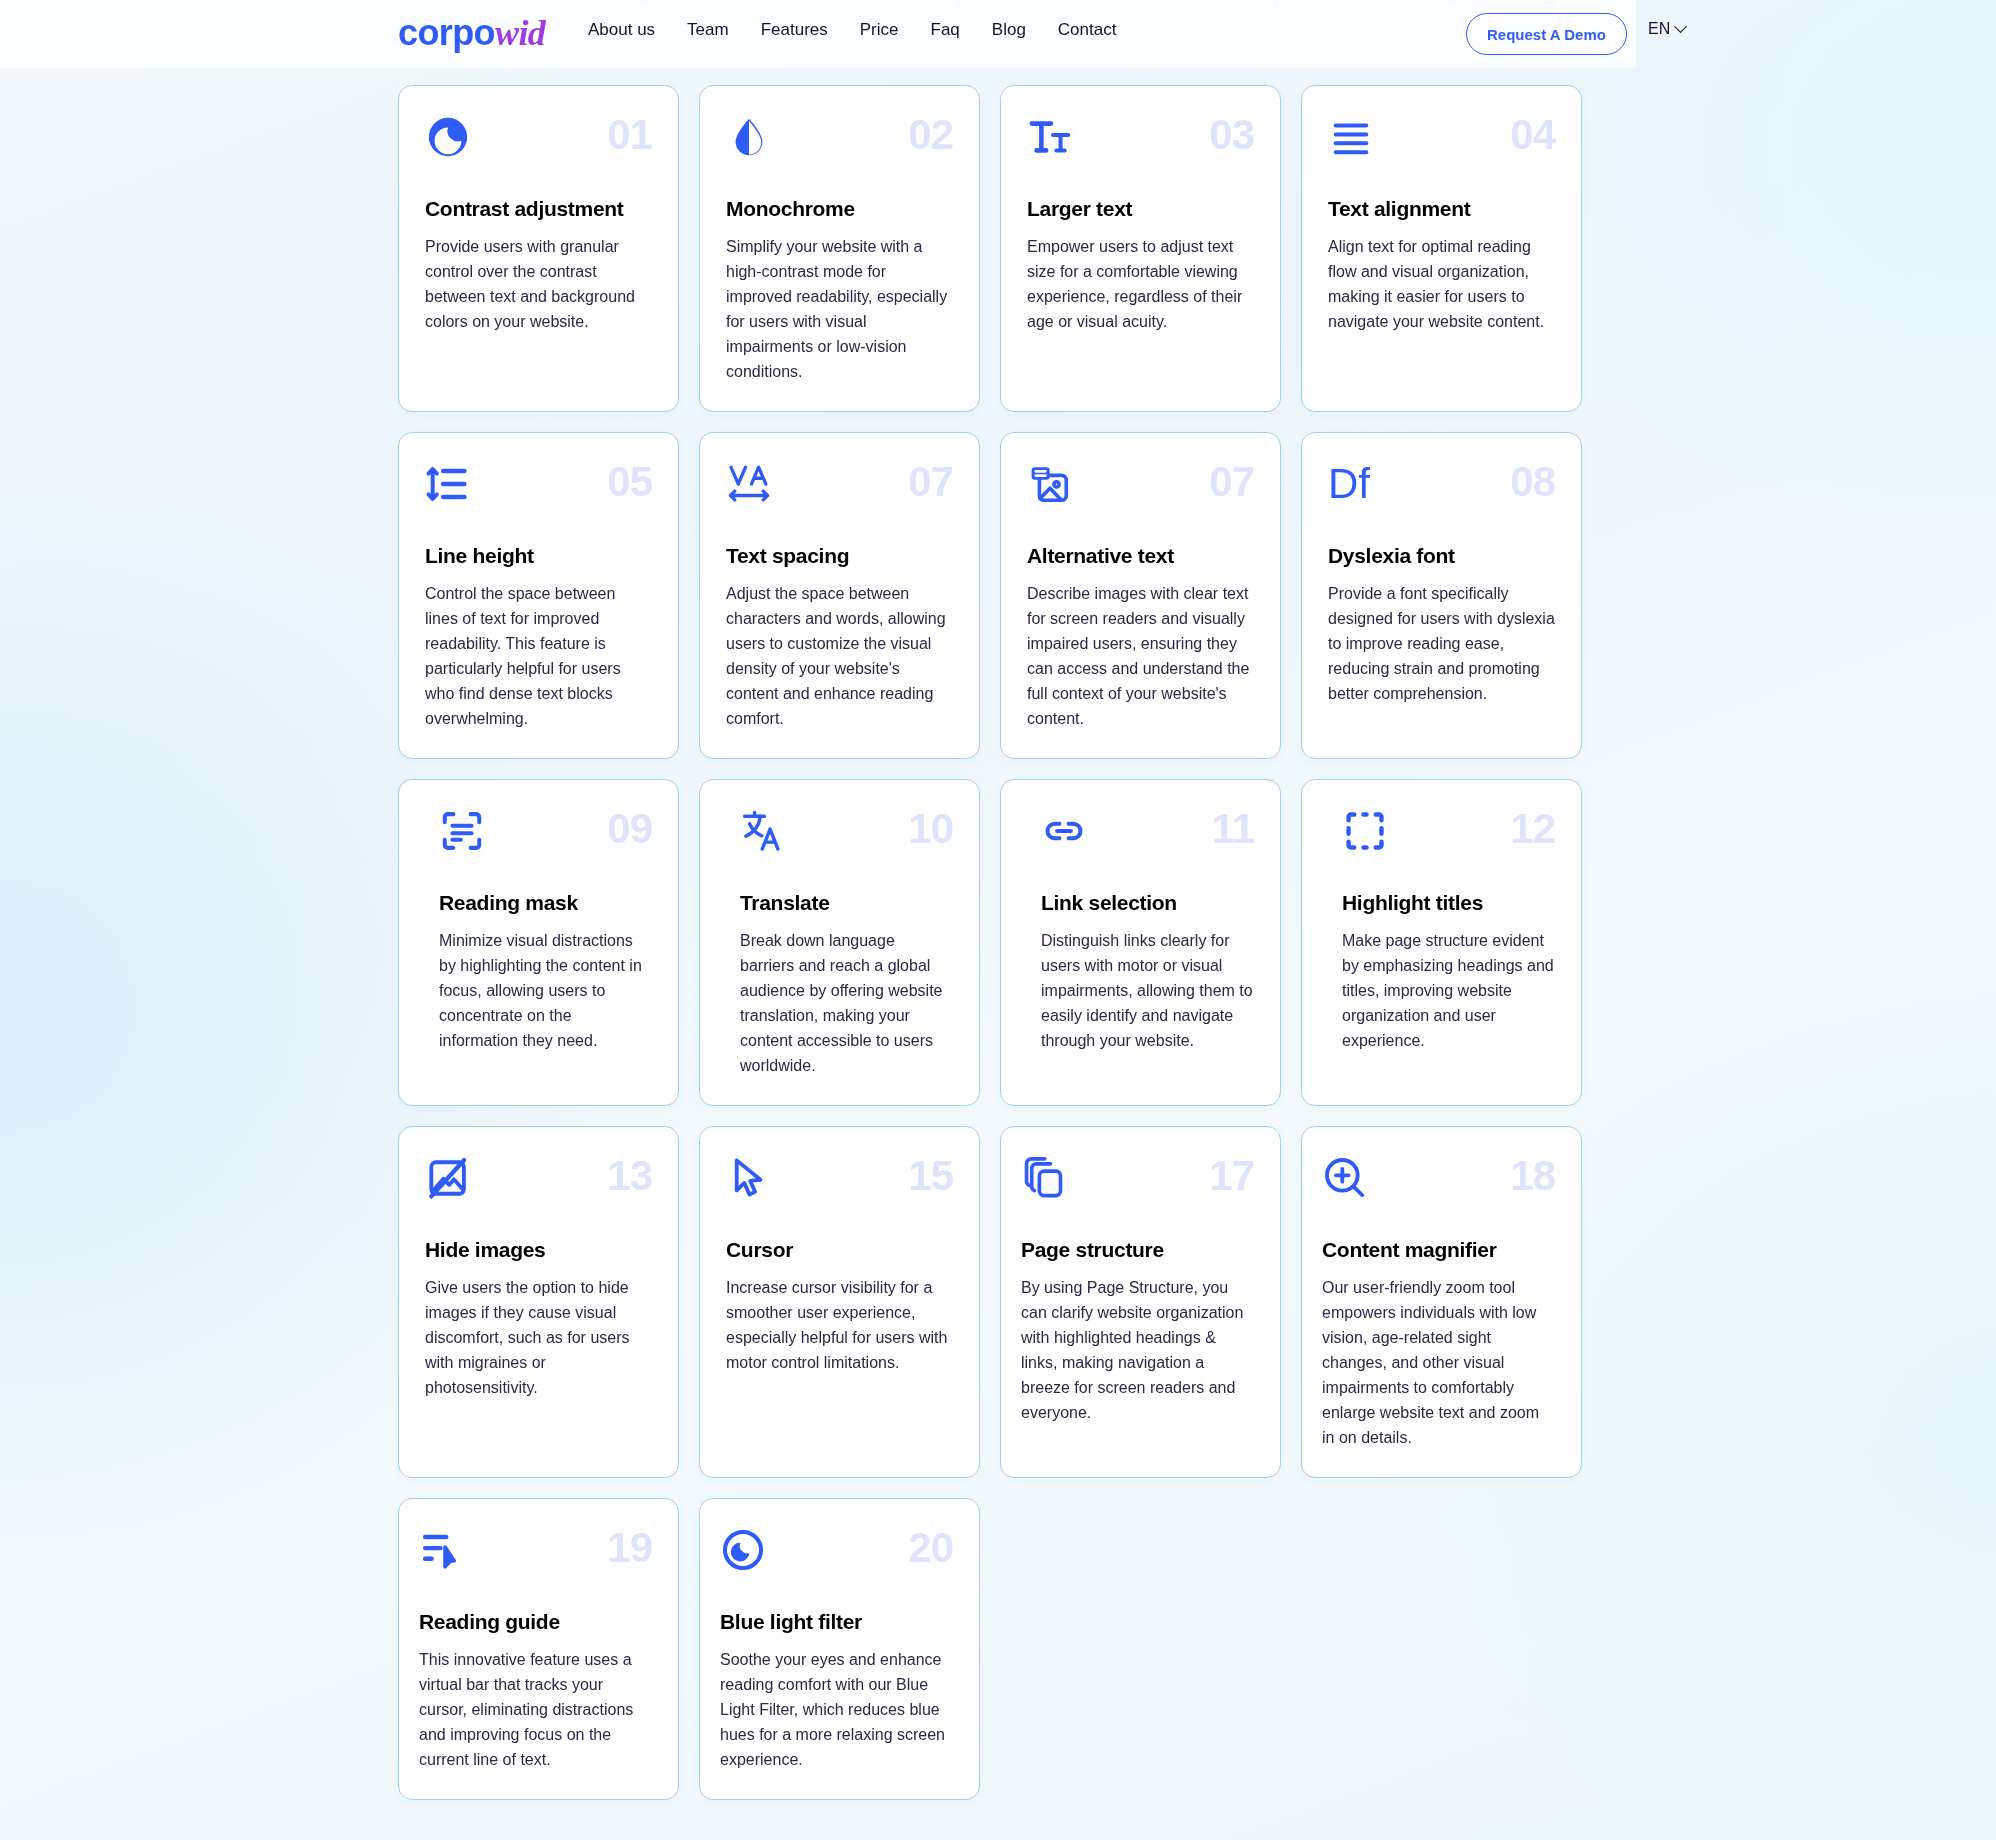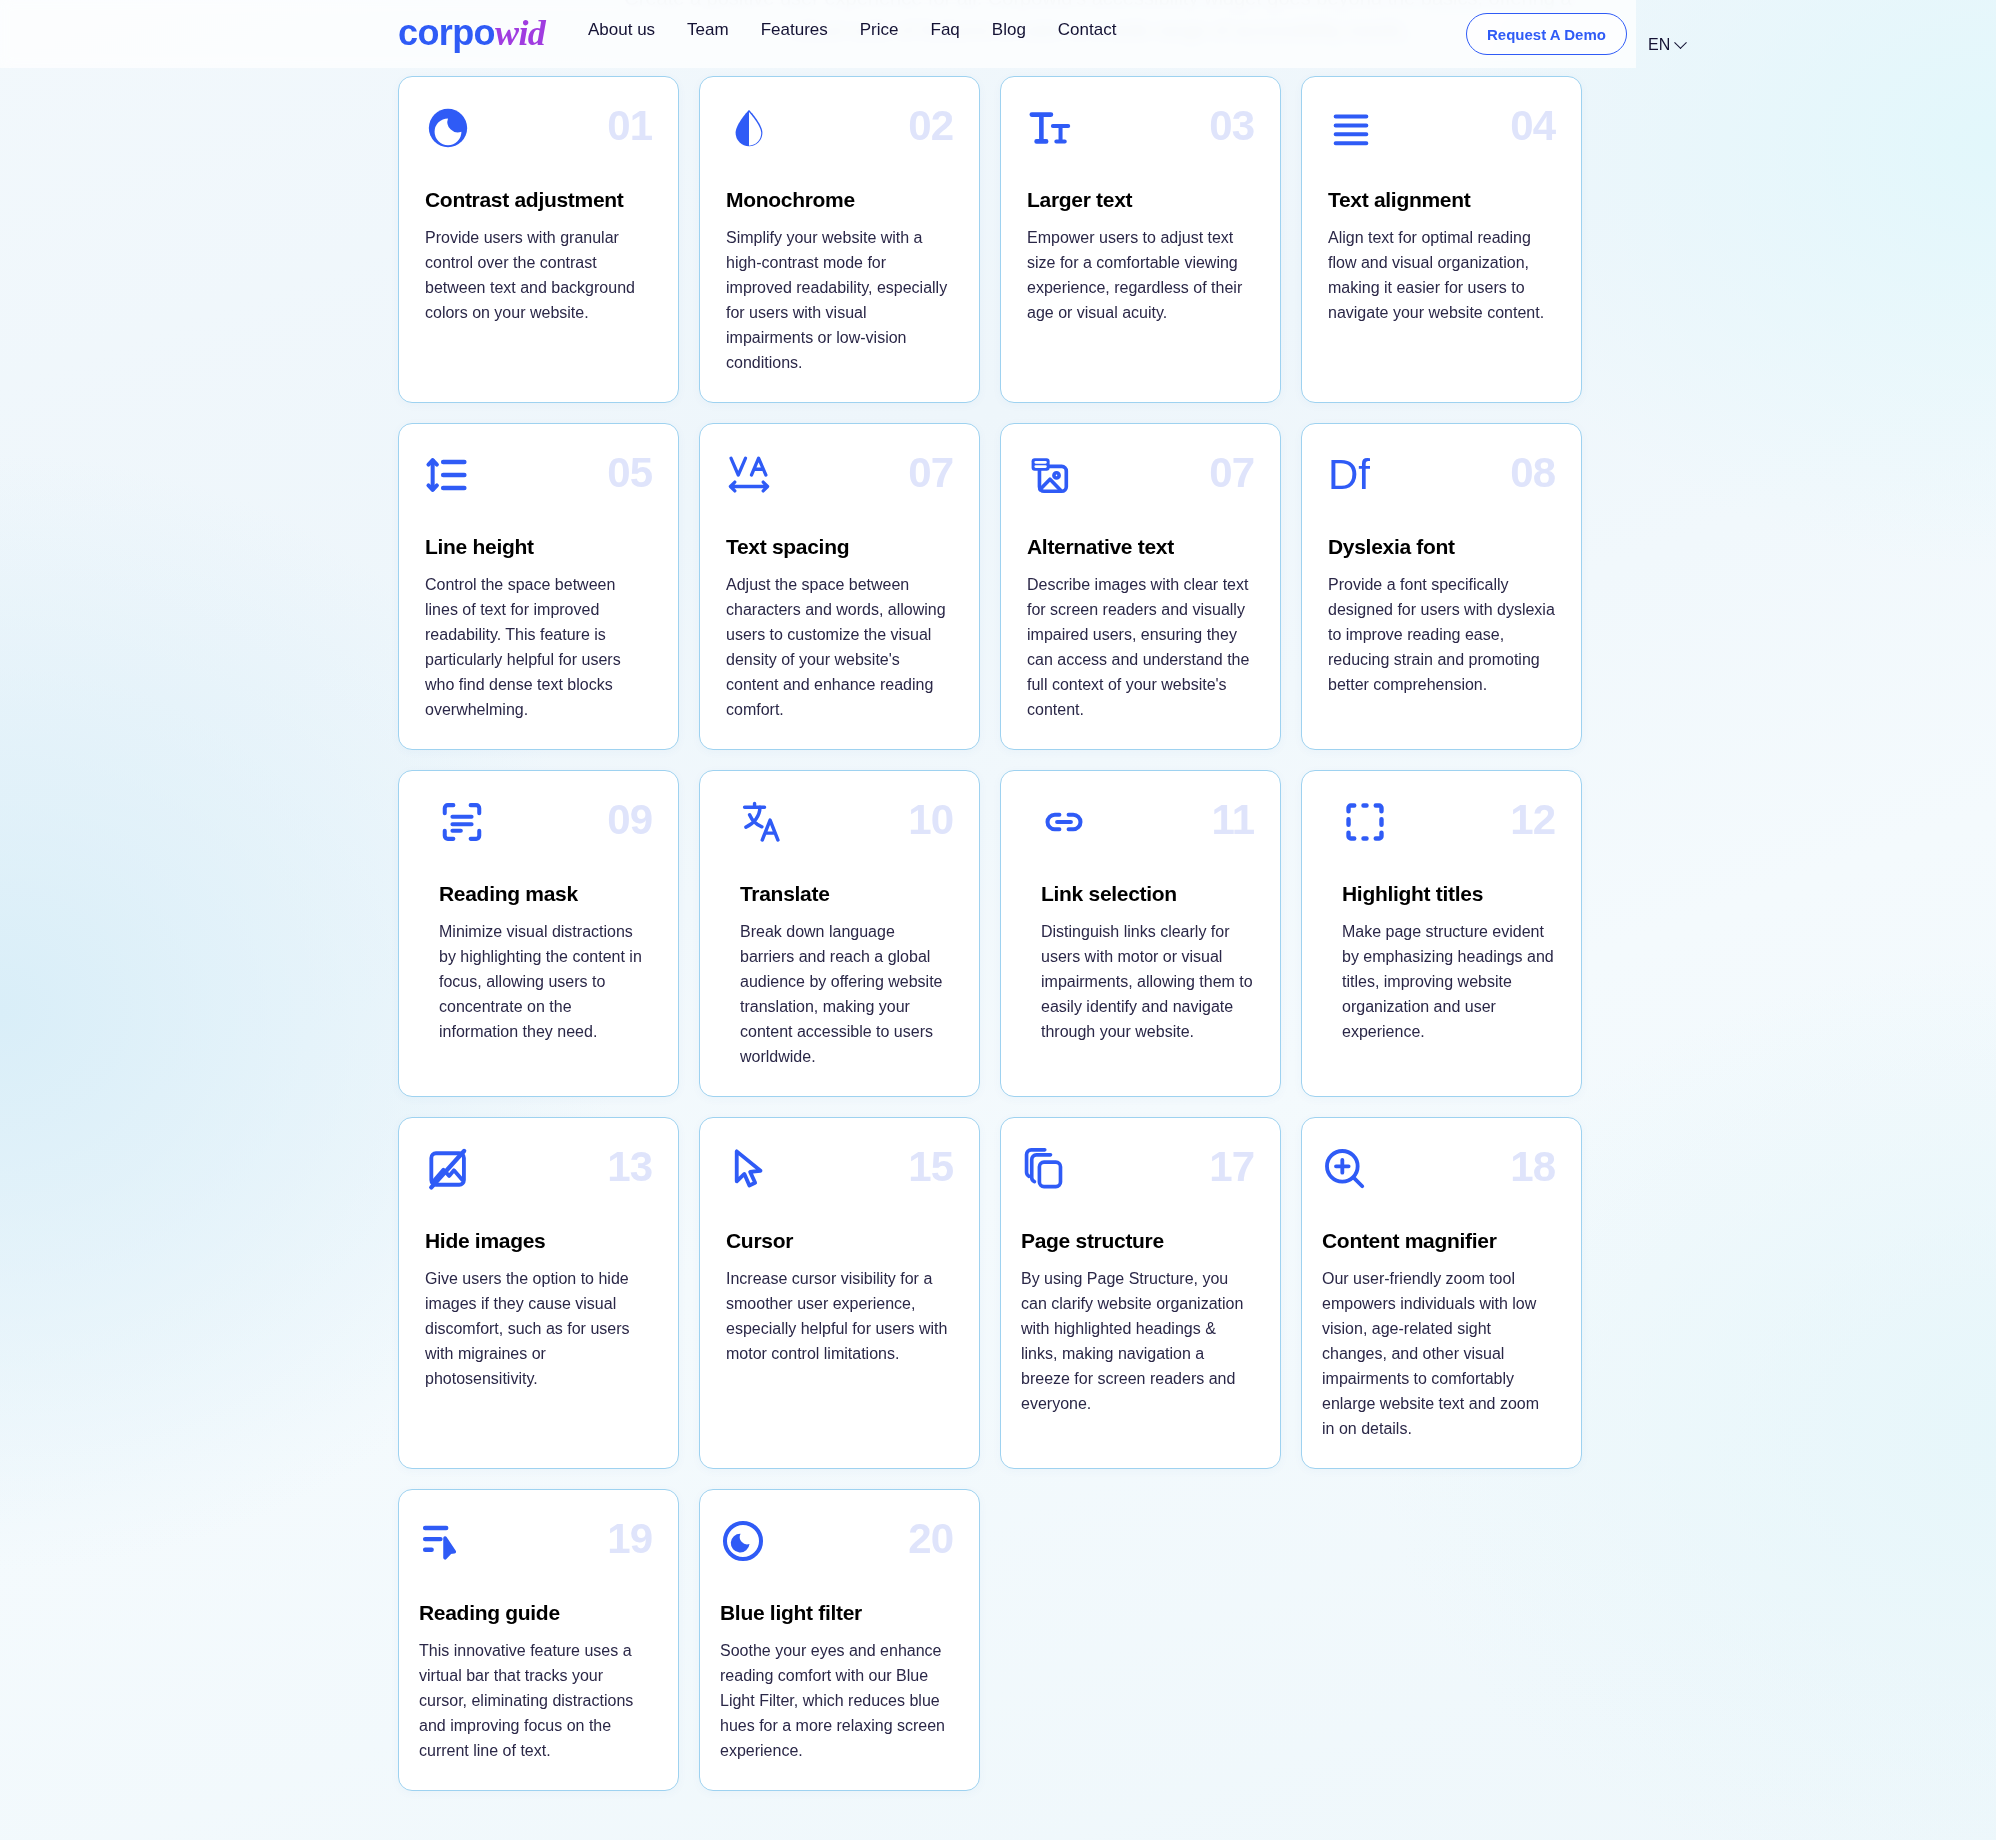--- a/index.html
+++ b/index.html
@@ -66,21 +66,21 @@
     background: rgba(255,255,255,0.6);
     color: #2f5bf6;
     font-size: 15px;
     font-weight: 600;
     cursor: pointer;
     font-family: "Liberation Sans", sans-serif;
   }
   .lang {
     position: absolute;
     left: 1648px;
-    top: 36px;
+    top: 20px;
     font-size: 16px;
     color: #141234;
     display: flex;
     align-items: center;
     gap: 6px;
     cursor: pointer;
   }
   .chev {
     display: inline-block;
     width: 9px; height: 9px;
@@ -100,21 +100,21 @@
     line-height: 1.62;
     color: #c8cfd8;
     opacity: 0.62;
     z-index: 5;
     pointer-events: none;
   }
 
   
   .grid {
     position: absolute;
-    top: 76px;
+    top: 85px;
     left: 398px;
     width: 1290px;
     display: grid;
     grid-template-columns: repeat(4, 281px);
     column-gap: 47px;
     row-gap: 37px;
     z-index: 10;
     gap: 20px;
   }
   .card {

